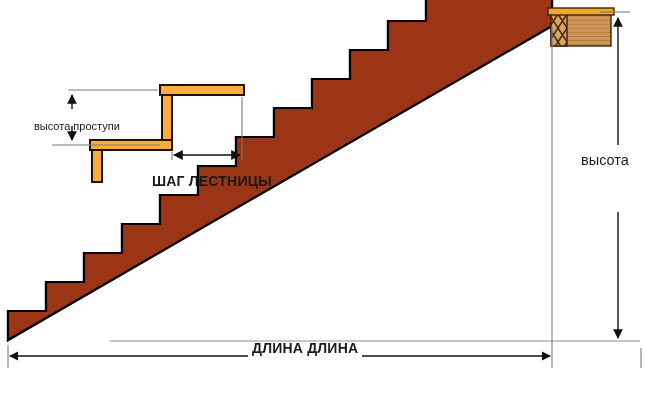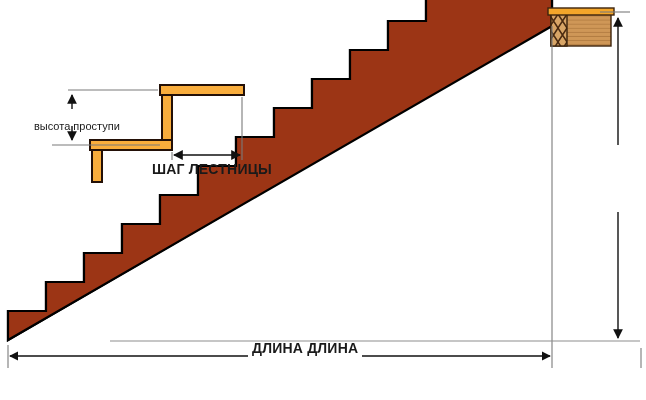--- a/index.html
+++ b/index.html
@@ -31,21 +31,21 @@
     line-height: 1.12;
   }
   .lbl-riser {
     left: 14px;
     top: 120px;
     font-size: 11px;
     margin-left: 20px;
   }
   .lbl-tread {
     left: 152px;
-    top: 162px;
+    top: 174px;
     font-size: 14px;
     font-weight: bold;
     letter-spacing: 0.2px;
   }
   .lbl-run {
     left: 252px;
     top: 341px;
     font-size: 14px;
     font-weight: bold;
     letter-spacing: 0.2px;
@@ -161,15 +161,16 @@
     </g>
   </svg>
 
   <div class="lbl lbl-riser">высота проступи</div>
 
   <div class="lbl lbl-tread">ШАГ ЛЕСТНИЦЫ</div>
 
   <div class="lbl lbl-run">ДЛИНА ДЛИНА</div>
 
   <div class="lbl lbl-height">
+    <span>высота</span>
   </div>
 
 </div>
 
 </body></html>

